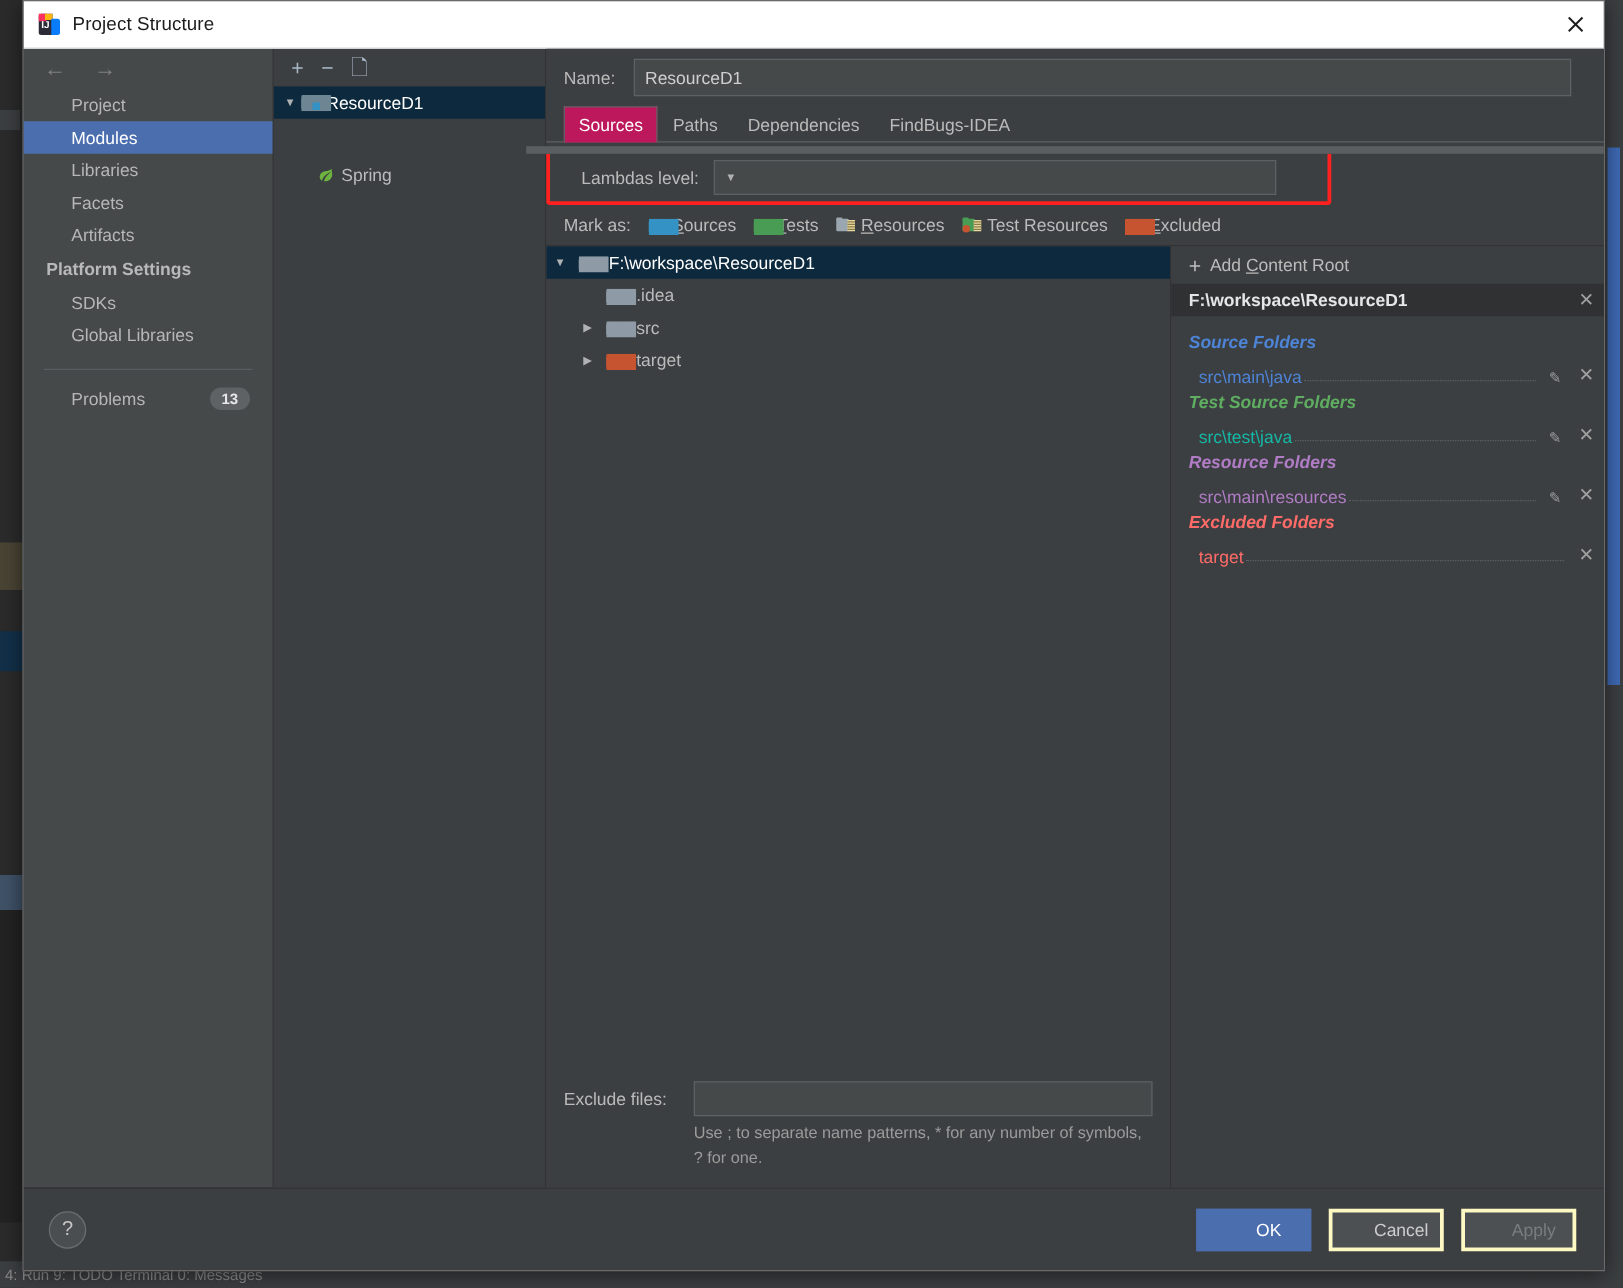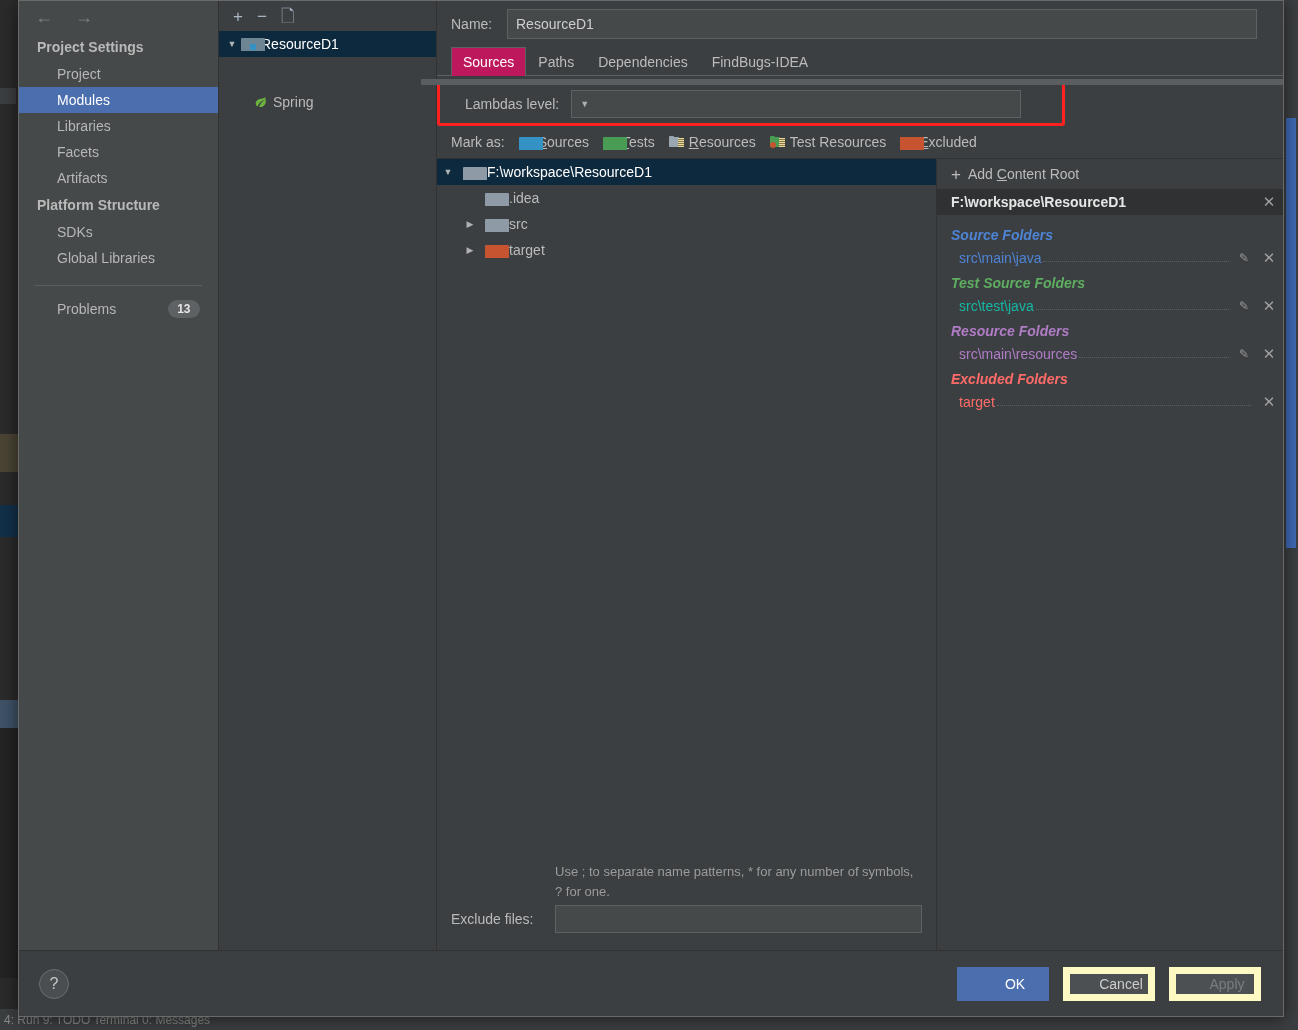--- a/index.html
+++ b/index.html
@@ -221,41 +221,41 @@
     height: 26px; background: #2f3133; display: flex; align-items: center;
     padding: 0 0 0 14px; flex: none;
   }
   #root-header .path { font-size: 14px; color: #e6e6e6; font-weight: bold; flex: 1; }
   .xbtn {
     width: 28px; text-align: center; color: #a0a0a0; font-size: 15px;
     cursor: pointer; user-select: none; flex: none;
   }
   #root-body { flex: 1; overflow: hidden; padding-top: 8px; }
   .grp-title { font-size: 14px; font-weight: bold; padding: 4px 0 2px 14px; font-style: italic; }
-  .grp-item { display: flex; align-items: center; padding-left: 22px; height: 26px; }
+  .grp-item { display: flex; align-items: flex-end; padding-left: 22px; height: 26px; }
   .grp-item .nm { font-size: 14px; white-space: nowrap; }
   .grp-item .dots {
     flex: 1; border-bottom: 1px dotted #5e6163; margin: 0 4px 4px 2px; height: 11px;
   }
   .pencil { width: 22px; text-align: center; color: #9a9a9a; font-size: 12px; cursor: pointer; flex: none; }
 
   
   #footer {
     height: 66px; flex: none; display: flex; align-items: center;
     padding: 0 22px 0 20px; border-top: 1px solid #323232; background: #3c3f41;
   }
   #help-btn {
     width: 30px; height: 30px; border-radius: 50%; border: 1px solid #6a6e70;
     background: #4a4e50; color: #c8c8c8; font-size: 16px;
     display: flex; align-items: center; justify-content: center; cursor: pointer;
   }
   #footer-spacer { flex: 1; }
   .dlg-btn {
     min-width: 92px; height: 34px; margin-left: 14px; font-size: 14px;
-    border: 7px solid #fef9c3; background: #4c5052; color: #cdcdcd;
+    border: 3px solid #fef9c3; background: #4c5052; color: #cdcdcd;
     cursor: pointer; font-family: "Liberation Sans", sans-serif;
     display: flex; align-items: center; justify-content: center; padding-left: 24px;
   }
   .dlg-btn.primary { background: #4b6eaf; border-color: #4b6eaf; color: #ffffff; }
   .dlg-btn.disabled { color: #7a7d7f; }
 </style>
 </head>
 <body>
 
 <div id="ide-bg">
@@ -267,37 +267,52 @@
     <div id="bg-hl-5"></div>
   </div>
   <div id="ide-right-strip">
     <div id="ide-right-scroll"></div>
   </div>
   <div id="ide-statusbar">4: Run        9: TODO        Terminal        0: Messages</div>
 </div>
 
 <div id="dialog">
 
+  <div id="titlebar">
+    <div id="app-icon">
+      <div class="sq-b"></div>
+        <div class="sq-r"></div>
+        <div class="sq-y"></div>
+      <div class="sq-c"></div>
+        <div class="ij">IJ</div>
+    </div>
+    <div id="dialog-title">Project Structure</div>
+    <div id="close-btn">
+      <svg width="15" height="15" viewBox="0 0 15 15">
+        <line x1="2" y1="2" x2="13" y2="13" stroke="#1c1c1c" stroke-width="1.6"></line>
+        <line x1="13" y1="2" x2="2" y2="13" stroke="#1c1c1c" stroke-width="1.6"></line>
+      </svg>
+    </div>
+  </div>
 
   <div id="body-area">
 
     <div id="nav">
       <div id="nav-arrows">
         <span class="nav-arrow">←</span>
         <span class="nav-arrow">→</span>
       </div>
 
-      <div class="nav-group">Project Settings</div>
       <div class="nav-item">Project</div>
       <div class="nav-item selected">Modules</div>
       <div class="nav-item">Libraries</div>
       <div class="nav-item">Facets</div>
       <div class="nav-item">Artifacts</div>
 
-      <div class="nav-group">Platform Structure</div>
+      <div class="nav-group">Platform Settings</div>
       <div class="nav-item">SDKs</div>
       <div class="nav-item">Global Libraries</div>
 
       <div id="nav-sep"></div>
 
       <div id="nav-problems">
         <span>Problems</span>
         <span class="badge">13</span>
       </div>
     </div>
@@ -465,25 +480,25 @@
                     <span class="tab" style="background:#c75430;"></span>
                     <span class="bd" style="background:#c75430;"></span>
                   </span>
               </span>
               <span class="tn">target</span>
             </div>
 
           </div>
 
           <div id="exclude-block">
-            <div id="exclude-hint">Use ; to separate name patterns, * for any number of symbols, ? for one.</div>
             <div id="exclude-row">
               <div id="exclude-label">Exclude files:</div>
               <input id="exclude-input" type="text" value="" style="">
             </div>
+            <div id="exclude-hint">Use ; to separate name patterns, * for any number of symbols, ? for one.</div>
           </div>
         </div>
 
         <div id="roots-pane">
           <div id="add-root">
             <span class="plus">+</span>
             <span class="lbl">Add <u>C</u>ontent Root</span>
           </div>
 
           <div id="root-header">

